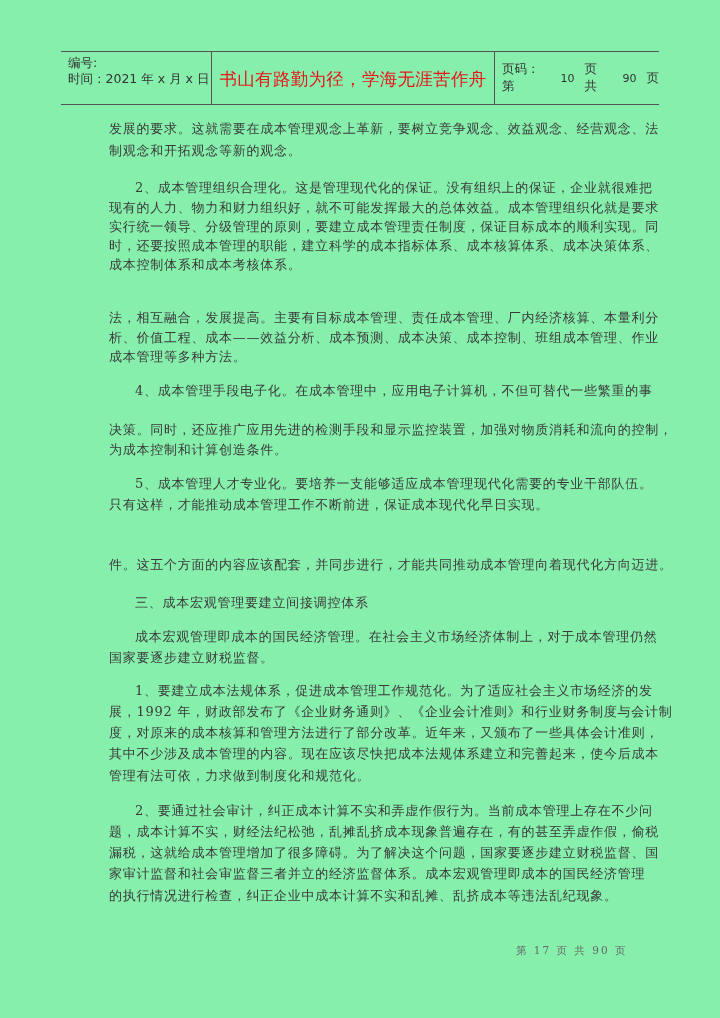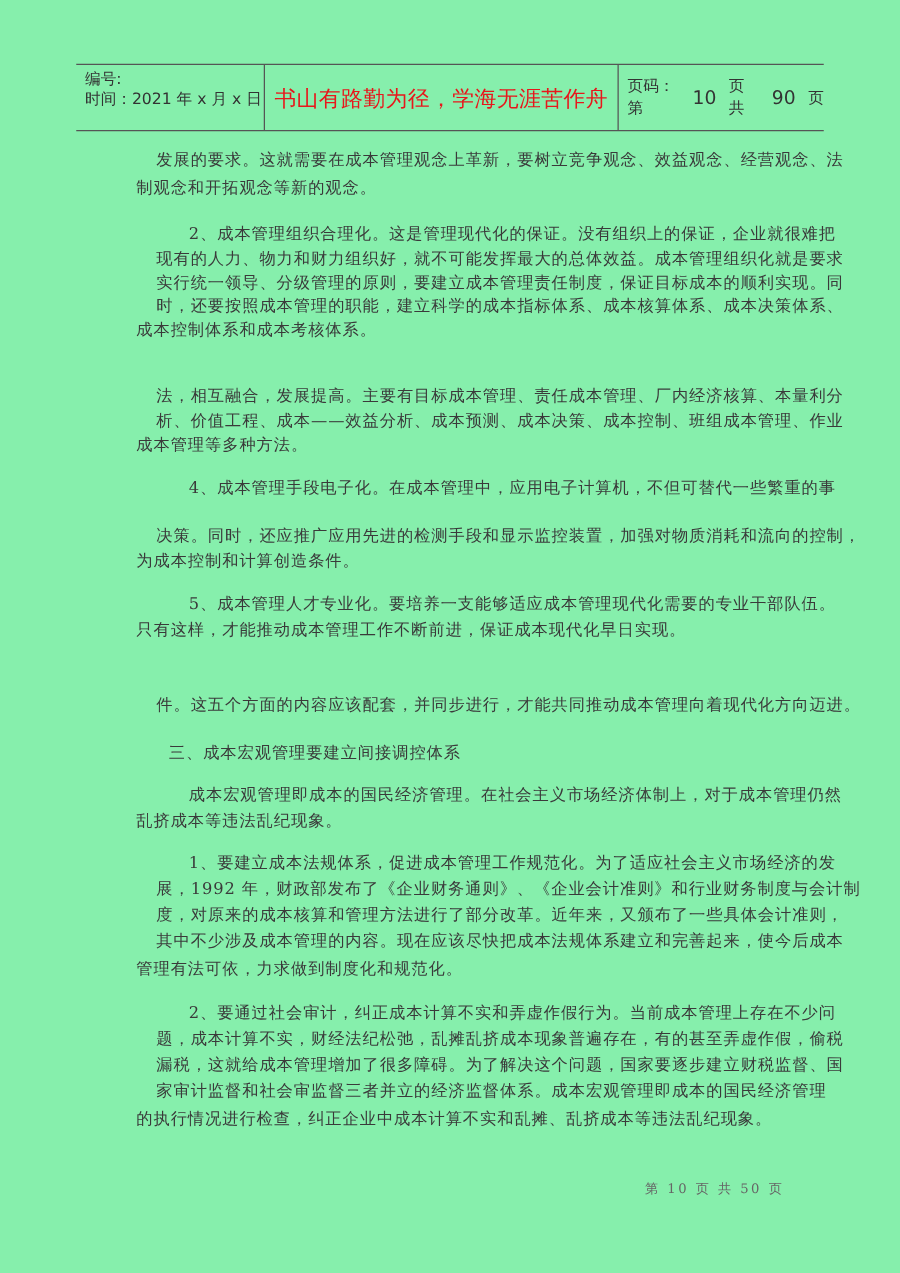--- a/index.html
+++ b/index.html
@@ -66,36 +66,36 @@
   .hcell.right {
     left: 434px;
     width: 164px;
     display: flex;
     align-items: center;
     padding-left: 7px;
     font-family: "DejaVu Sans", "Liberation Sans", sans-serif;
     font-size: 12.5px;
     color: #333;
   }
-  .hcell.right .num { font-size: 15px; margin: 0 10px; }
+  .hcell.right .num { font-size: 11px; margin: 0 10px; }
 
   
   .line {
     position: absolute;
     left: 109px;
     width: 502px;
     font-size: 13px;
     line-height: 16px;
     height: 16px;
     white-space: nowrap;
     color: #3a3a3a;
     letter-spacing: 0.75px;
   }
   .line.indent { left: 135px; width: 476px; }
-  .line.just { text-align: justify; text-align-last: justify; margin-left: 16px; }
+  .line.just { text-align: justify; text-align-last: justify; }
 
   .footer {
     position: absolute;
     top: 944px;
     left: 516px;
     font-size: 10.5px;
     color: #666;
     white-space: nowrap;
     letter-spacing: 2px;
   }
@@ -140,28 +140,28 @@
   <div class="line" style="top:442px">为成本控制和计算创造条件。</div>
 
   <div class="line indent just" style="top:476px">5、成本管理人才专业化。要培养一支能够适应成本管理现代化需要的专业干部队伍。</div>
   <div class="line" style="top:497px">只有这样，才能推动成本管理工作不断前进，保证成本现代化早日实现。</div>
 
   <div class="line just" style="top:557px">件。这五个方面的内容应该配套，并同步进行，才能共同推动成本管理向着现代化方向迈进。</div>
 
   <div class="line indent" style="top:595px">三、成本宏观管理要建立间接调控体系</div>
 
   <div class="line indent just" style="top:629px">成本宏观管理即成本的国民经济管理。在社会主义市场经济体制上，对于成本管理仍然</div>
-  <div class="line" style="top:650px">乱挤成本等违法乱纪现象。</div>
+  <div class="line" style="top:650px">国家要逐步建立财税监督。</div>
 
   <div class="line indent just" style="top:683px">1、要建立成本法规体系，促进成本管理工作规范化。为了适应社会主义市场经济的发</div>
   <div class="line just" style="top:704px">展，1992 年，财政部发布了《企业财务通则》、《企业会计准则》和行业财务制度与会计制</div>
   <div class="line just" style="top:725px">度，对原来的成本核算和管理方法进行了部分改革。近年来，又颁布了一些具体会计准则，</div>
   <div class="line just" style="top:746px">其中不少涉及成本管理的内容。现在应该尽快把成本法规体系建立和完善起来，使今后成本</div>
   <div class="line" style="top:768px">管理有法可依，力求做到制度化和规范化。</div>
 
   <div class="line indent just" style="top:803px">2、要通过社会审计，纠正成本计算不实和弄虚作假行为。当前成本管理上存在不少问</div>
   <div class="line just" style="top:824px">题，成本计算不实，财经法纪松弛，乱摊乱挤成本现象普遍存在，有的甚至弄虚作假，偷税</div>
   <div class="line just" style="top:845px">漏税，这就给成本管理增加了很多障碍。为了解决这个问题，国家要逐步建立财税监督、国</div>
   <div class="line just" style="top:866px">家审计监督和社会审监督三者并立的经济监督体系。成本宏观管理即成本的国民经济管理</div>
   <div class="line" style="top:888px">的执行情况进行检查，纠正企业中成本计算不实和乱摊、乱挤成本等违法乱纪现象。</div>
 
-  <div class="footer">第 10 页 共 50 页</div>
+  <div class="footer">第 17 页 共 90 页</div>
 </div>
 
 </body></html>

